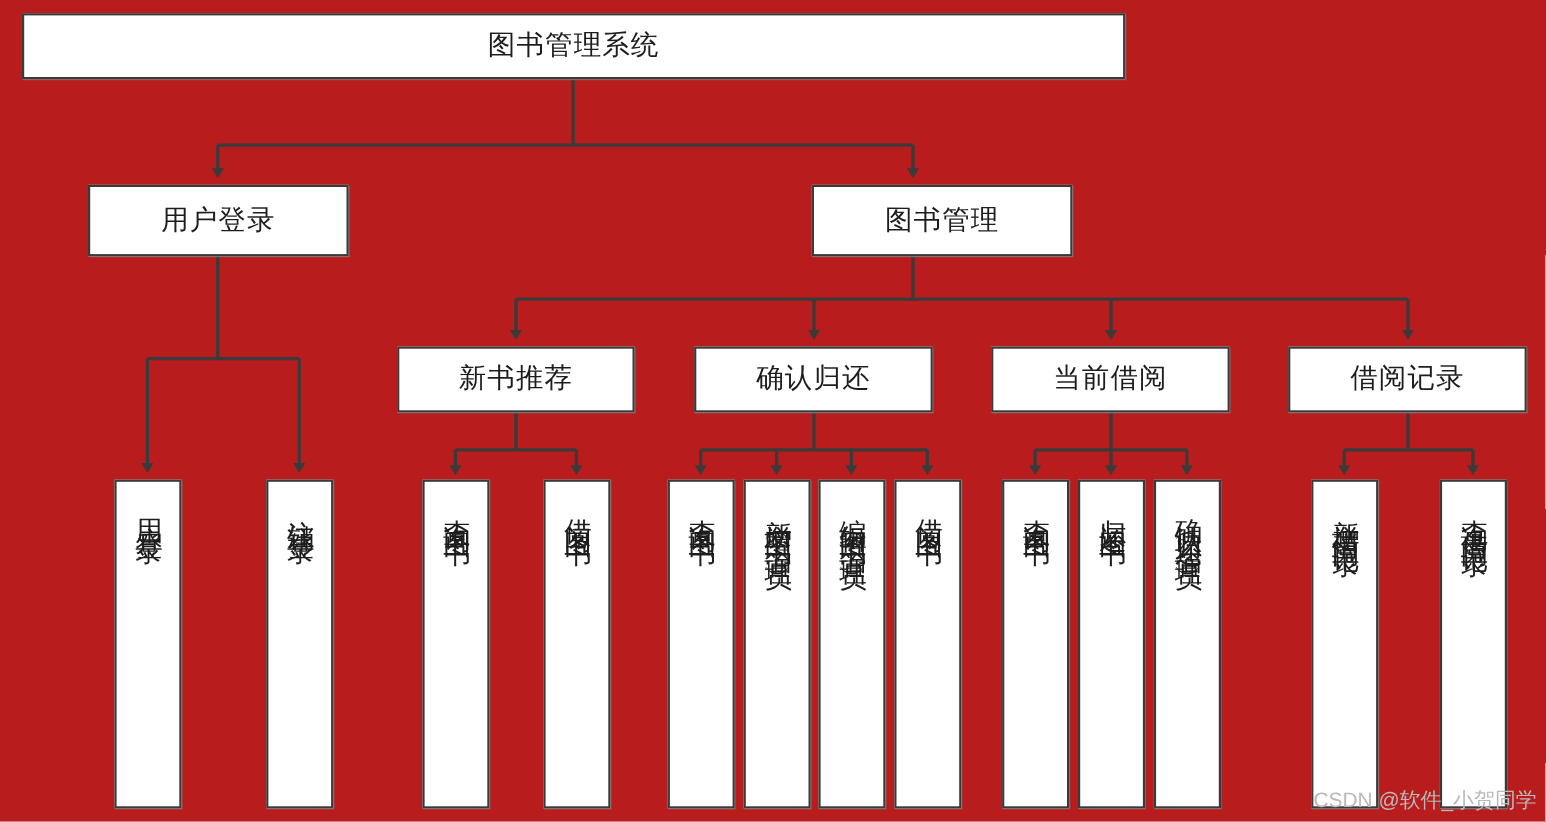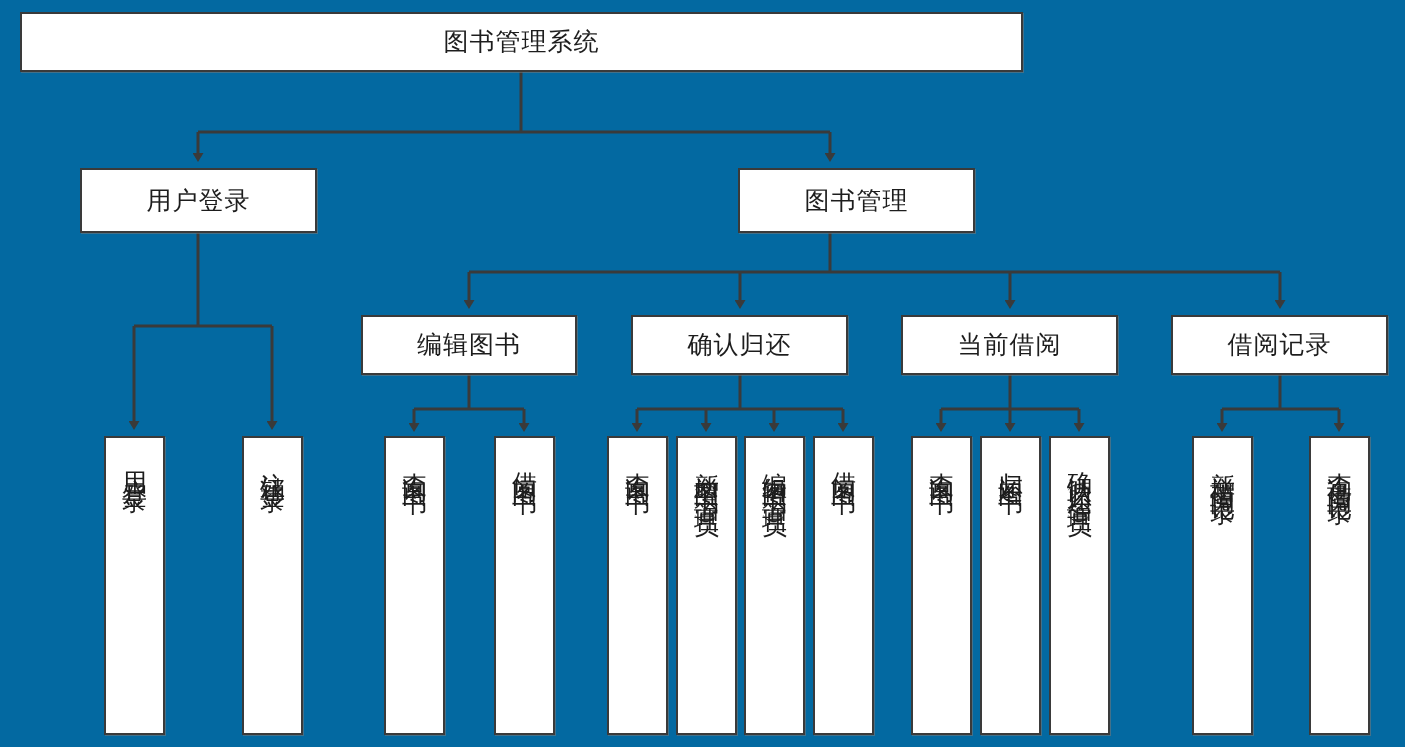--- a/index.html
+++ b/index.html
@@ -8,21 +8,21 @@
     padding: 0;
     background: #ffffff;
   }
   body {
     font-family: "Liberation Sans", "DejaVu Sans", sans-serif;
   }
   #diagram-root {
     position: relative;
     width: 1405px;
     height: 747px;
-    background: #0369a1;
+    background: #b91c1c;
     overflow: hidden;
   }
   #edges-svg {
     position: absolute;
     left: 0;
     top: 0;
     width: 1405px;
     height: 747px;
     pointer-events: none;
   }
@@ -136,21 +136,21 @@
   </div>
 
   <div class="node horiz" style="left:80px; top:168px; width:237px; height:65px;">
     <span class="node-label">用户登录</span>
   </div>
   <div class="node horiz" style="left:711px; top:168px; width:237px; height:65px;margin-left:27px;">
     <span class="node-label">图书管理</span>
   </div>
 
   <div class="node horiz" style="left:361px; top:315px; width:216px; height:60px;">
-    <span class="node-label">编辑图书</span>
+    <span class="node-label">新书推荐</span>
   </div>
   <div class="node horiz" style="left:631px; top:315px; width:217px; height:60px;">
     <span class="node-label">确认归还</span>
   </div>
   <div class="node horiz" style="left:1171px; top:315px; width:217px; height:60px;">
     <span class="node-label">借阅记录</span>
   </div>
   <div class="node horiz" style="left:901px; top:315px; width:217px; height:60px;">
     <span class="node-label">当前借阅</span>
   </div>
@@ -192,14 +192,15 @@
     <span class="node-label">确认归还（管理员）</span>
   </div>
 
   <div class="node vert" style="left:1192px; top:436px; width:61px; height:299px;">
     <span class="node-label">新增借阅记录</span>
   </div>
   <div class="node vert" style="left:1309px; top:436px; width:61px; height:299px;">
     <span class="node-label">查询借阅记录</span>
   </div>
 
+  <div id="watermark">CSDN @软件_小贺同学</div>
 
 </div>
 
 </body></html>

